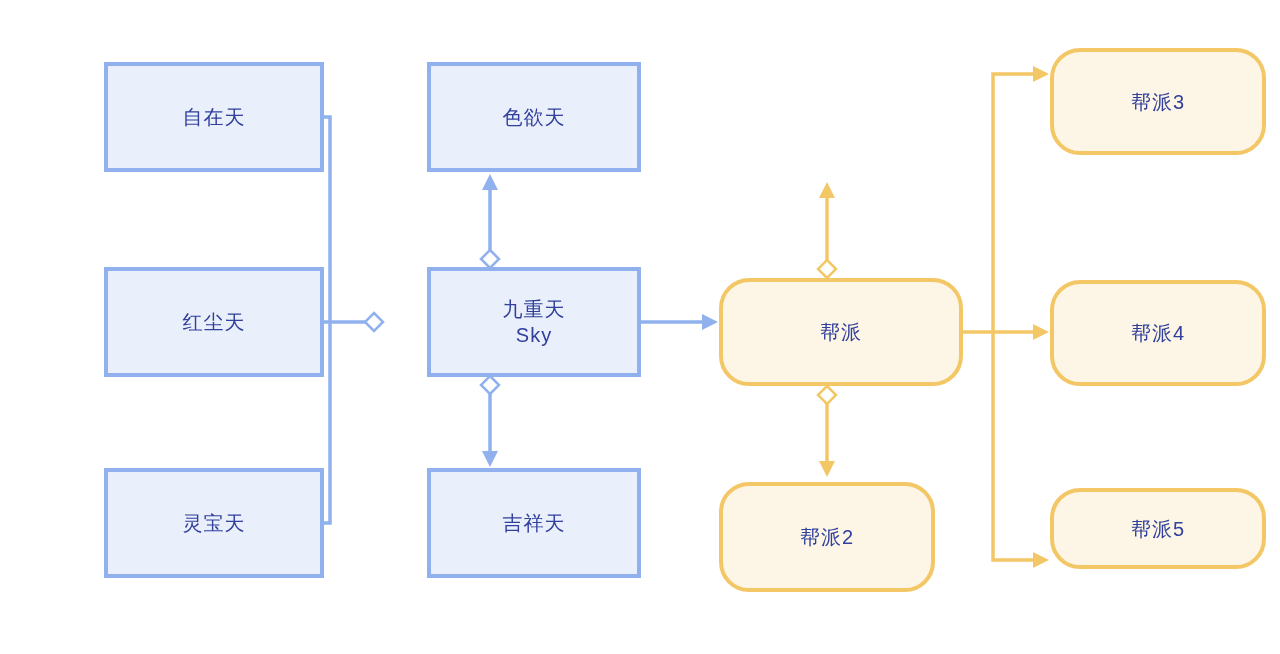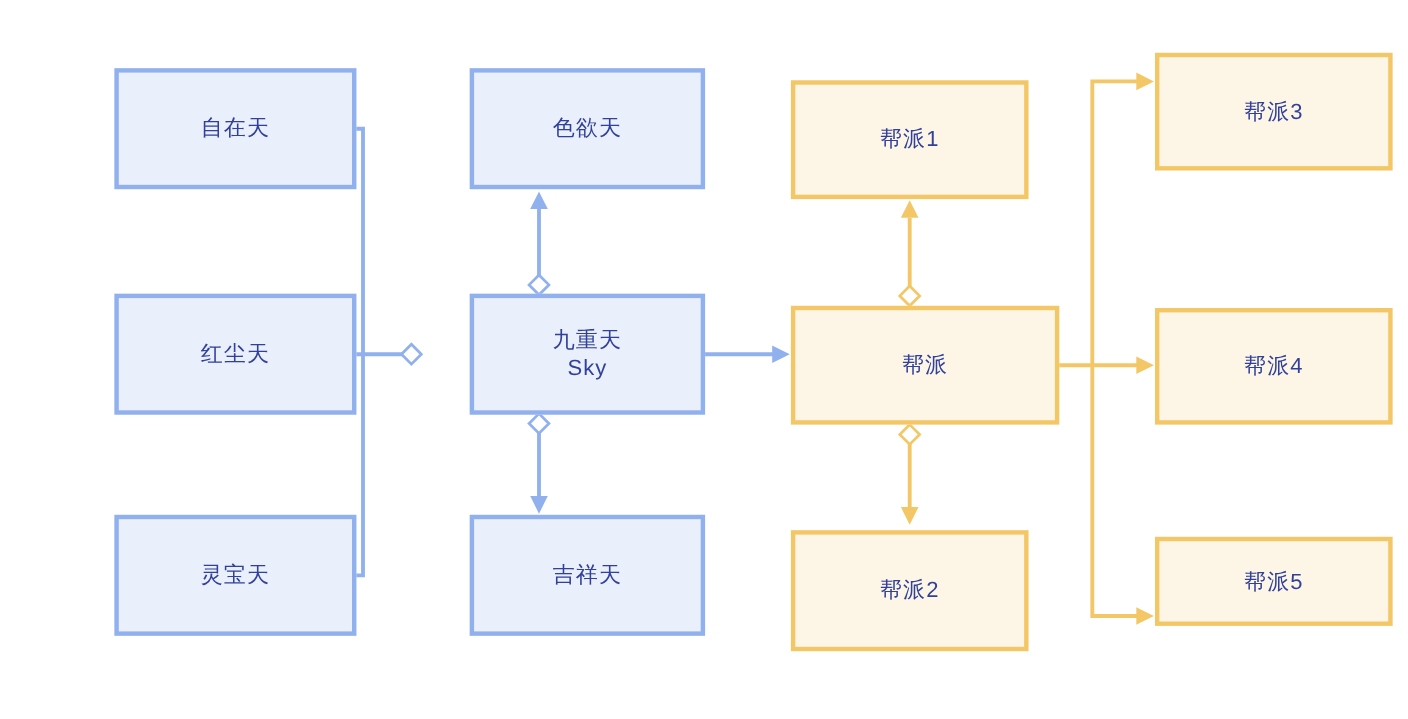--- a/index.html
+++ b/index.html
@@ -29,21 +29,21 @@
     align-items: center;
     justify-content: center;
     font-size: 20px;
     line-height: 26px;
     color: var(--text-color, #31409b);
     text-align: center;
     letter-spacing: 1px;
     z-index: 2;
   }
   .node.blue   { background: var(--blue-fill, #e9effb);  border-color: var(--blue-border, #91b1ee); margin-left: 44px; }
-  .node.yellow { background: var(--yellow-fill, #fdf6e6); border-color: var(--yellow-border, #f4c766); }
+  .node.yellow { background: var(--yellow-fill, #fdf6e6); border-color: var(--yellow-border, #f4c766); border-radius: 30px; }
   .edge-layer {
     position: absolute;
     left: 0; top: 0;
     z-index: 1;
     pointer-events: none;
   }
   .edge-line {
     fill: none;
     stroke-width: 3.5px;
     stroke-linejoin: miter;
@@ -138,23 +138,20 @@
   </div>
 
   <div class="node blue" style="left:383px;top:468px;width:214px;height:110px">
     <span>吉祥天</span>
   </div>
 
   <div class="node blue" style="left:60px;top:468px;width:220px;height:110px">
     <span>灵宝天</span>
   </div>
 
-  <div class="node yellow" style="left:719px;top:73px;width:216px;height:108px">
-    <span>帮派1</span>
-  </div>
 
   <div class="node yellow" style="left:719px;top:278px;width:244px;height:108px">
     <span>帮派</span>
   </div>
 
   <div class="node yellow" style="left:719px;top:482px;width:216px;height:110px">
     <span>帮派2</span>
   </div>
 
   <div class="node yellow" style="left:1050px;top:48px;width:216px;height:107px">

